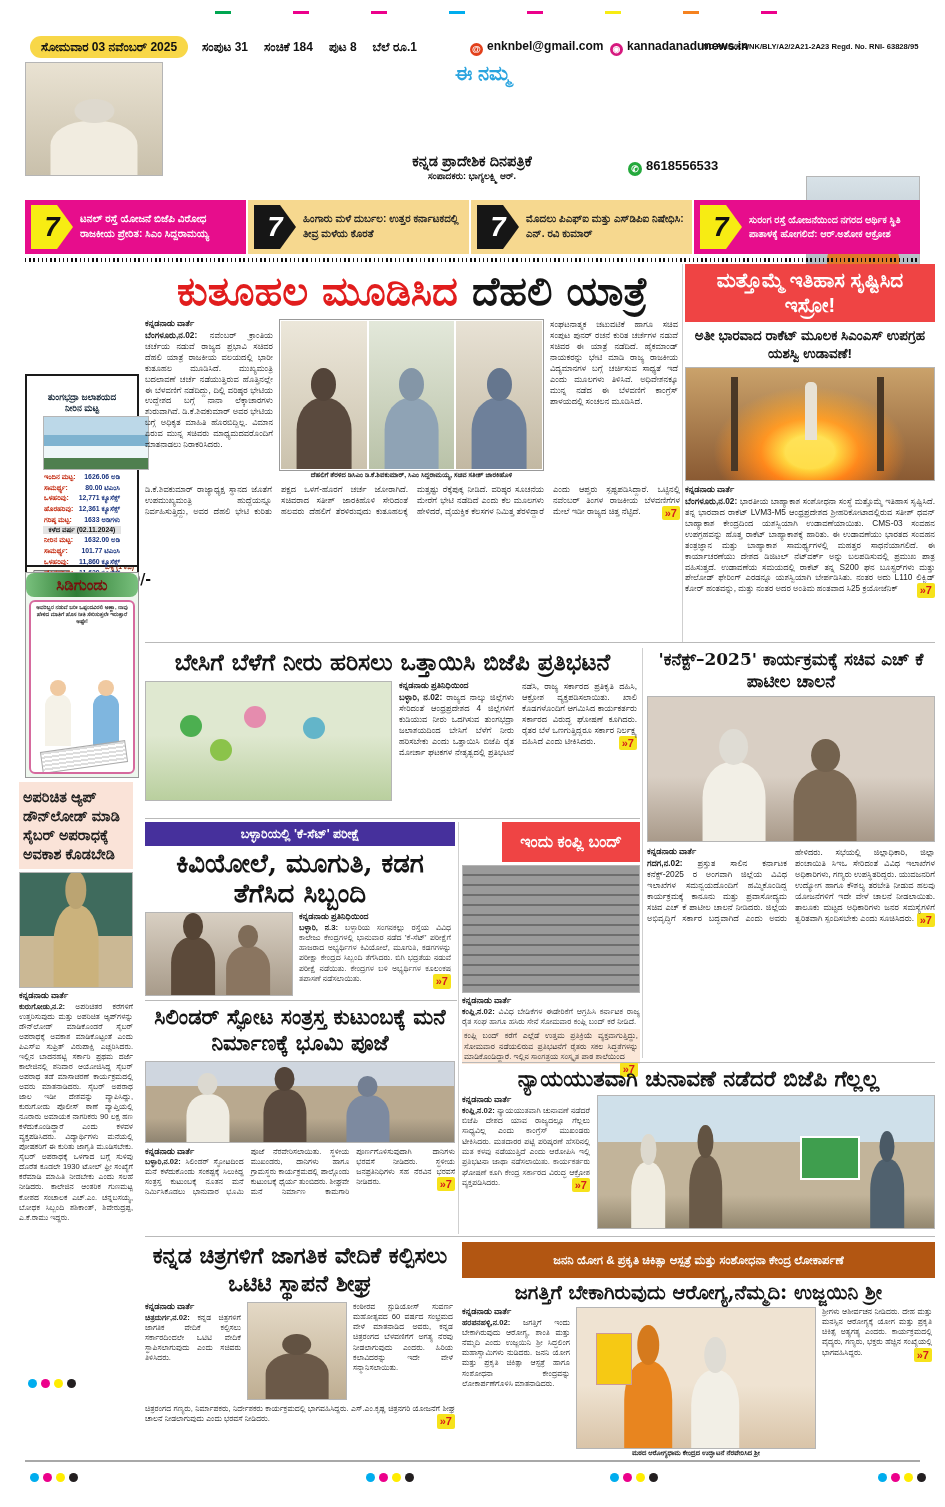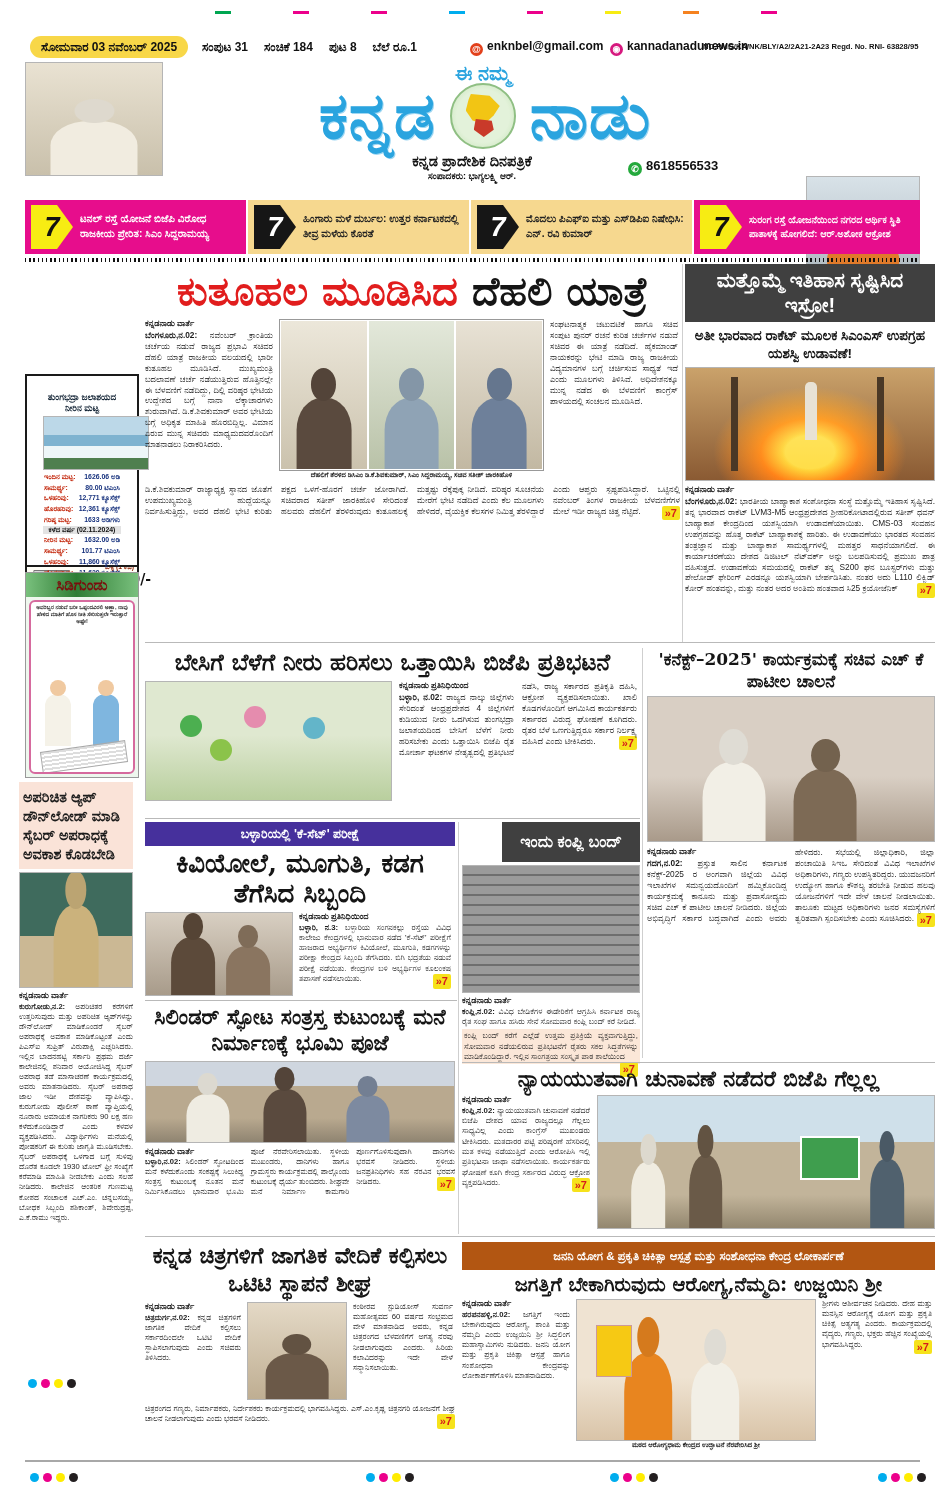--- a/index.html
+++ b/index.html
@@ -47,29 +47,29 @@
   .goldcir::after{content:"";position:absolute;left:9px;top:12px;width:18px;height:12px;background:#f5c63a;transform:rotate(-12deg);border:1px solid #9a7a10;}
   .silver{position:absolute;left:4px;top:74px;width:34px;height:20px;background:linear-gradient(135deg,#dcdcdc,#9a9a9a);transform:skewX(-14deg);border:1px solid #777;}
   .g-lab{font-size:6.8px;color:#8a1d00;font-weight:bold;text-align:right;}
   .g-val{font-size:13.5px;font-weight:bold;text-align:right;font-family:"DejaVu Serif",serif;}
   .dambox{border:2px solid #1a1a1a;box-sizing:border-box;padding:16px;background:#fff;}
   .damtitle{font-size:8.8px;font-weight:bold;text-align:center;line-height:1.25;color:#123;position:relative;}
   .damrow{display:flex;justify-content:space-between;font-size:6.9px;font-weight:bold;line-height:1.55;padding:0 1px;}
   .damrow .l{color:#c22206;} .damrow .v{color:#16317d;}
   .damlast{background:#e3e3e3;text-align:center;font-size:6.9px;font-weight:bold;margin:1px 0;}
   .cartoonbox{border:1px solid #999;box-sizing:border-box;background:#eef7ee;}
-  .cartoonhdr{height:24px;background:linear-gradient(90deg,#79c07d,#2f7d35 45%,#79c07d);display:flex;align-items:center;justify-content:center;font-size:15px;font-weight:bold;color:#7a0d0d;}
+  .cartoonhdr{height:24px;background:linear-gradient(90deg,#79c07d,#2f7d35 45%,#79c07d);display:flex;align-items:center;justify-content:center;font-size:15px;font-weight:bold;color:#7a0d0d;border-radius:8px;}
   .cartoonpanel{margin:3px;height:170px;background:#fff;border:2px solid #d66a9e;border-radius:6px;position:relative;overflow:hidden;}
   .toon{position:absolute;bottom:26px;width:26px;height:52px;border-radius:12px 12px 0 0;}
   .toon::after{content:"";position:absolute;top:-14px;left:5px;width:16px;height:16px;border-radius:50%;background:#f0c9a0;}
   .newsp{position:absolute;bottom:4px;left:10px;width:84px;height:20px;background:repeating-linear-gradient(180deg,#ddd 0 2px,#fff 2px 4px);transform:rotate(-8deg);border:1px solid #aaa;}
   .pinkhead{background:#fae3d8;font-size:14.5px;font-weight:bold;line-height:1.3;padding:6px 4px;color:#1c1c1c;}
   
   .kicker{background:#369a3e;color:#fff;font-weight:bold;display:flex;align-items:center;justify-content:center;}
-  .redstrip{background:#404040;color:#fff;font-weight:bold;display:flex;align-items:center;justify-content:center;}
+  .redstrip{background:#ef4444;color:#fff;font-weight:bold;display:flex;align-items:center;justify-content:center;}
   .purplestrip{background:#46309c;color:#fff;font-weight:bold;display:flex;align-items:center;justify-content:center;}
   .brownstrip{background:#b25612;color:#fff;font-weight:bold;display:flex;align-items:center;justify-content:center;}
   .bigh{font-family:"DejaVu Serif","Liberation Serif",serif;font-weight:bold;color:#151515;}
   .caption{font-size:6.8px;font-weight:bold;text-align:center;color:#222;}
   .cols2{column-count:2;column-gap:8px;}
   .cols3{column-count:3;column-gap:7px;}
   .cols4{column-count:4;column-gap:9px;}
 </style>
 </head>
 <body>
@@ -97,28 +97,20 @@
   </div>
   <div class="abs b" style="left:703px;top:42px;font-size:7.6px;width:232px;">NO.PMG/KA/NK/BLY/A2/2A21-2A23    Regd. No. RNI- 63828/95</div>
 
   <div class="abs photo" style="left:25px;top:62px;width:138px;height:114px;background:linear-gradient(180deg,#e9e2d2,#c9c0ab);">
     <div class="figure" style="background:#f1ece0;"></div>
   </div>
   <div class="abs photo" style="left:806px;top:62px;width:114px;height:114px;background:linear-gradient(180deg,#d8e2e8,#a9b3ba);">
     <div class="figure" style="background:#e07a2a;"></div>
   </div>
   <div class="abs b" style="left:455px;top:62px;font-size:20px;color:#2aa4df;">ಈ ನಮ್ಮ</div>
-  <div class="abs title-row" style="left:170px;top:74px;width:630px;height:84px;">
-    <span class="np-title">ಕನ್ನಡ</span>
-    <span class="logo">
-        <span class="map"></span>
-        <span class="mapr"></span>
-      </span>
-    <span class="np-title">ನಾಡು</span>
-  </div>
   <div class="abs b ctr" style="left:322px;top:153px;width:300px;font-size:14.5px;">ಕನ್ನಡ ಪ್ರಾದೇಶಿಕ ದಿನಪತ್ರಿಕೆ</div>
   <div class="abs b ctr" style="left:352px;top:171px;width:240px;font-size:9px;">ಸಂಪಾದಕರು: ಭಾಗ್ಯಲಕ್ಷ್ಮಿ ಆರ್.</div>
   <div class="abs b" style="left:628px;top:158px;font-size:13px;">
     <span class="cicon" style="background:#24a93c;width:14px;height:14px;line-height:14px;">✆</span><span>8618556533</span>
   </div>
 
   <div class="abs teaser magenta" style="left:25px;top:200px;width:221px;height:54px;">
     <span class="t-arrow">
         <span>7</span>
       </span>
@@ -399,21 +391,21 @@
       </div>
       <p class="bt" style="margin:0;width:100px;font-size:7.7px;">ಕಂಠೀರವ ಸ್ಟುಡಿಯೋಸ್ ಸುವರ್ಣ ಮಹೋತ್ಸವದ 60 ವರ್ಷದ ಸಂಭ್ರಮದ ವೇಳೆ ಮಾತನಾಡಿದ ಅವರು, ಕನ್ನಡ ಚಿತ್ರರಂಗದ ಬೆಳವಣಿಗೆಗೆ ಅಗತ್ಯ ನೆರವು ನೀಡಲಾಗುವುದು ಎಂದರು. ಹಿರಿಯ ಕಲಾವಿದರನ್ನು ಇದೇ ವೇಳೆ ಸನ್ಮಾನಿಸಲಾಯಿತು.</p>
     </div>
     <p class="bt" style="margin:4px 0 0;font-size:7.7px;">
       <span>ಚಿತ್ರರಂಗದ ಗಣ್ಯರು, ನಿರ್ಮಾಪಕರು, ನಿರ್ದೇಶಕರು ಕಾರ್ಯಕ್ರಮದಲ್ಲಿ ಭಾಗವಹಿಸಿದ್ದರು. ಎಸ್.ಎಂ.ಕೃಷ್ಣ ಚಿತ್ರನಗರಿ ಯೋಜನೆಗೆ ಶೀಘ್ರ ಚಾಲನೆ ನೀಡಲಾಗುವುದು ಎಂದು ಭರವಸೆ ನೀಡಿದರು.</span>
       <span class="more">»7</span>
     </p>
   </div>
 
   <div class="abs" style="left:462px;top:1242px;width:473px;">
-    <div class="brownstrip" style="height:28px;font-size:11.5px;">ಜನನಿ ಯೋಗ &amp; ಪ್ರಕೃತಿ ಚಿಕಿತ್ಸಾ ಆಸ್ಪತ್ರೆ ಮತ್ತು ಸಂಶೋಧನಾ ಕೇಂದ್ರ ಲೋಕಾರ್ಪಣೆ</div>
+    <div class="brownstrip" style="height:36px;font-size:11.5px;">ಜನನಿ ಯೋಗ &amp; ಪ್ರಕೃತಿ ಚಿಕಿತ್ಸಾ ಆಸ್ಪತ್ರೆ ಮತ್ತು ಸಂಶೋಧನಾ ಕೇಂದ್ರ ಲೋಕಾರ್ಪಣೆ</div>
     <div class="bigh ctr" style="font-size:19.5px;margin:3px 0;">ಜಗತ್ತಿಗೆ ಬೇಕಾಗಿರುವುದು ಆರೋಗ್ಯ,ನೆಮ್ಮದಿ: ಉಜ್ಜಯಿನಿ ಶ್ರೀ</div>
     <div style="display:flex;gap:6px;">
       <p class="bt" style="margin:0;width:108px;font-size:7.7px;height:168px;overflow:hidden;">
         <span class="byl">ಕನ್ನಡನಾಡು ವಾರ್ತೆ</span>
         <span class="dl">ಹರಪನಹಳ್ಳಿ,ನ.02:</span>
         <span>ಜಗತ್ತಿಗೆ ಇಂದು ಬೇಕಾಗಿರುವುದು ಆರೋಗ್ಯ, ಶಾಂತಿ ಮತ್ತು ನೆಮ್ಮದಿ ಎಂದು ಉಜ್ಜಯಿನಿ ಶ್ರೀ ಸಿದ್ಧಲಿಂಗ ಮಹಾಸ್ವಾಮಿಗಳು ನುಡಿದರು. ಜನನಿ ಯೋಗ ಮತ್ತು ಪ್ರಕೃತಿ ಚಿಕಿತ್ಸಾ ಆಸ್ಪತ್ರೆ ಹಾಗೂ ಸಂಶೋಧನಾ ಕೇಂದ್ರವನ್ನು ಲೋಕಾರ್ಪಣೆಗೊಳಿಸಿ ಮಾತನಾಡಿದರು.</span>
       </p>
       <div style="width:240px;flex:none;">
         <div class="photo" style="width:240px;height:142px;background:linear-gradient(180deg,#efe3d2 0 55%,#d9c4a8);">
           <div class="figure" style="left:30%;width:20%;height:62%;background:#e8851f;"></div>

